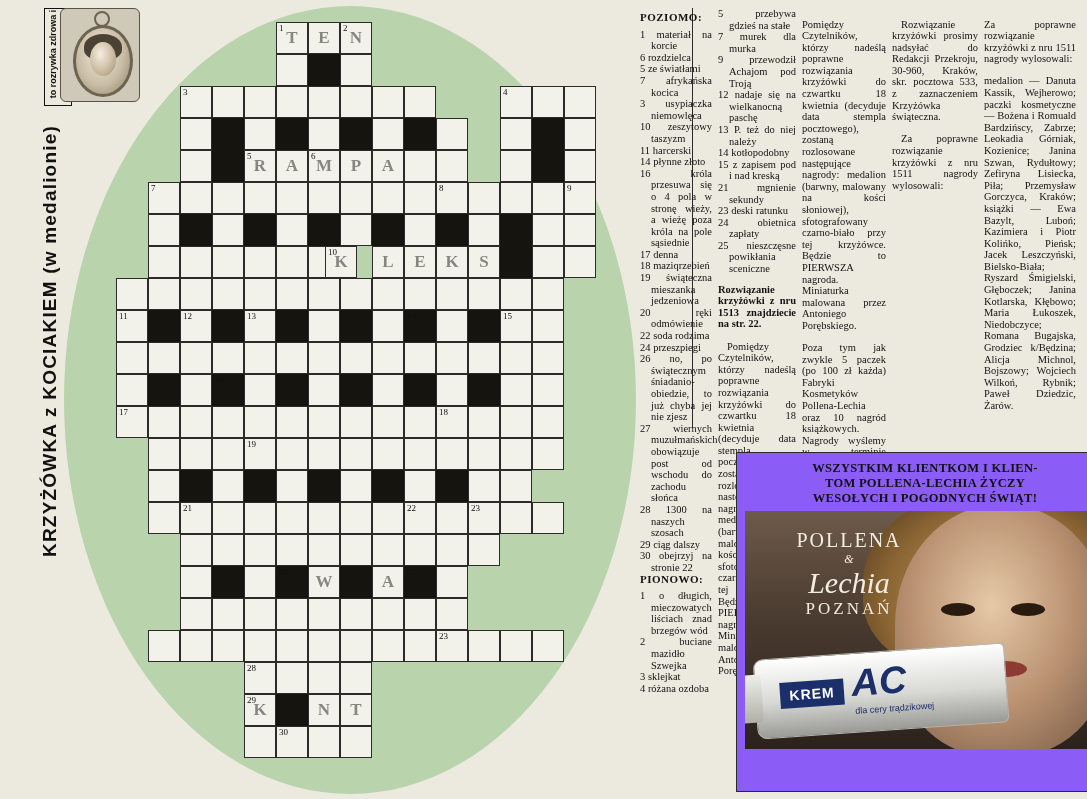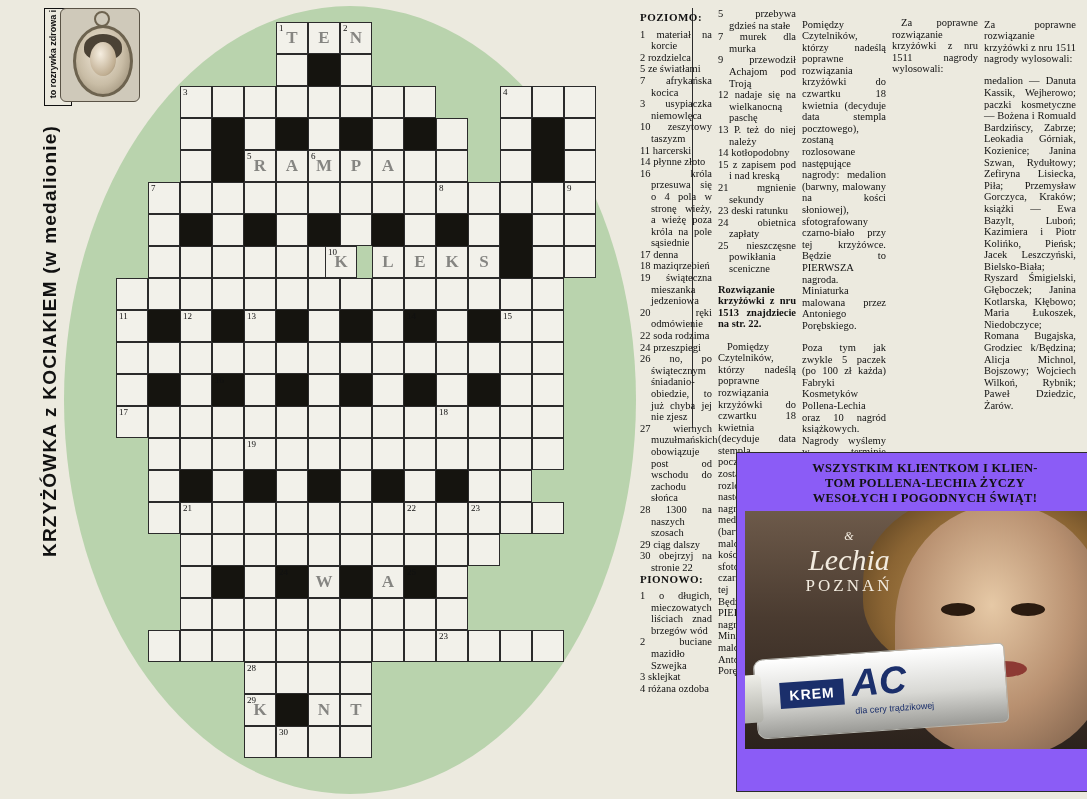--- a/index.html
+++ b/index.html
@@ -541,21 +541,21 @@
       </div>
       <div class="cell" style="left: 244px; top: 720px;"></div>
       <div class="cell" style="left: 276px; top: 720px;"></div>
     </div>
 
   <div class="vrule"></div>
 
   <div class="col col-a">
     <h4>POZIOMO:</h4>
     <p class="clue">1 materiał na korcie</p>
-    <p class="clue">2 rozdzielca</p>
+    <p class="clue">6 rozdzielca</p>
     <p class="clue">5 ze światłami</p>
     <p class="clue">7 afrykańska kocica</p>
     <p class="clue">3 usypiaczka niemowlęca</p>
     <p class="clue">10 zeszytowy taszyzm</p>
     <p class="clue">11 harcerski</p>
     <p class="clue">14 płynne złoto</p>
     <p class="clue">16 króla przesuwa się o 4 pola w stronę wieży, a wieżę poza króla na pole sąsiednie</p>
     <p class="clue">17 denna</p>
     <p class="clue">18 maziqrzebień</p>
     <p class="clue">19 świąteczna mieszanka jedzeniowa</p>
@@ -591,20 +591,21 @@
     <p class="mt bold">Rozwiązanie krzyżówki z nru 1513 znajdziecie na str. 22.</p>
     <p class="mt indent">Pomiędzy Czytelników, którzy nadeślą poprawne rozwiązania krzyżówki do czwartku 18 kwietnia (decyduje data stempla pocztowego), zostaną rozlosowane następujące nagrody: medalion (barwny, malowany na kości słoniowej), sfotografowany czarno-biało przy tej krzyżówce. Będzie to PIERWSZA nagroda. Miniaturka malowana przez Antoniego Porębskiego.</p>
   </div>
 
   <div class="col col-c">
     <p>Pomiędzy Czytelników, którzy nadeślą poprawne rozwiązania krzyżówki do czwartku 18 kwietnia (decyduje data stempla pocztowego), zostaną rozlosowane następujące nagrody: medalion (barwny, malowany na kości słoniowej), sfotografowany czarno-biało przy tej krzyżówce. Będzie to PIERWSZA nagroda. Miniaturka malowana przez Antoniego Porębskiego.</p>
     <p class="mt">Poza tym jak zwykle 5 paczek (po 100 zł każda) Fabryki Kosmetyków Pollena-Lechia oraz 10 nagród książkowych. Nagrody wyślemy w terminie dwutygodniowym.</p>
   </div>
 
   <div class="col col-d">
+    <p class="indent">Rozwiązanie krzyżówki prosimy nadsyłać do Redakcji Przekroju, 30-960, Kraków, skr. pocztowa 533, z zaznaczeniem Krzyżówka świąteczna.</p>
     <p class="mt indent">Za poprawne rozwiązanie krzyżówki z nru 1511 nagrody wylosowali:</p>
   </div>
 
   <div class="col col-e">
     <p>Za poprawne rozwiązanie krzyżówki z nru 1511 nagrody wylosowali:</p>
     <p class="mt">medalion — Danuta Kassik, Wejherowo; paczki kosmetyczne — Bożena i Romuald Bardzińscy, Zabrze; Leokadia Górniak, Kozienice; Janina Szwan, Rydułtowy; Zefiryna Lisiecka, Piła; Przemysław Gorczyca, Kraków; książki — Ewa Bazylt, Luboń; Kazimiera i Piotr Kolińko, Pieńsk; Jacek Leszczyński, Bielsko-Biała; Ryszard Śmigielski, Głęboczek; Janina Kotlarska, Kłębowo; Maria Łukoszek, Niedobczyce; Romana Bugajska, Grodziec k/Będzina; Alicja Michnol, Bojszowy; Wojciech Wilkoń, Rybnik; Paweł Dziedzic, Żarów.</p>
   </div>
 
   <div class="ad">
     <div class="ad-head">
@@ -612,20 +613,21 @@
       <div>TOM POLLENA-LECHIA ŻYCZY</div>
       <div>WESOŁYCH I POGODNYCH ŚWIĄT!</div>
     </div>
     <div class="ad-img">
       <div class="ad-hair"></div>
       <div class="ad-face"></div>
       <div class="ad-eye" style="left:196px;top:92px;"></div>
       <div class="ad-eye" style="left:266px;top:92px;"></div>
       <div class="ad-lips"></div>
       <div class="ad-logo">
+        <div class="l1">POLLENA</div>
         <div class="l2">&amp;</div>
         <div class="l3">Lechia</div>
         <div class="l4">POZNAŃ</div>
       </div>
       <div class="tube">
         <div class="cap"></div>
         <div class="krem">KREM</div>
         <div class="ac">AC</div>
         <div class="sub">dla cery trądzikowej</div>
       </div>

